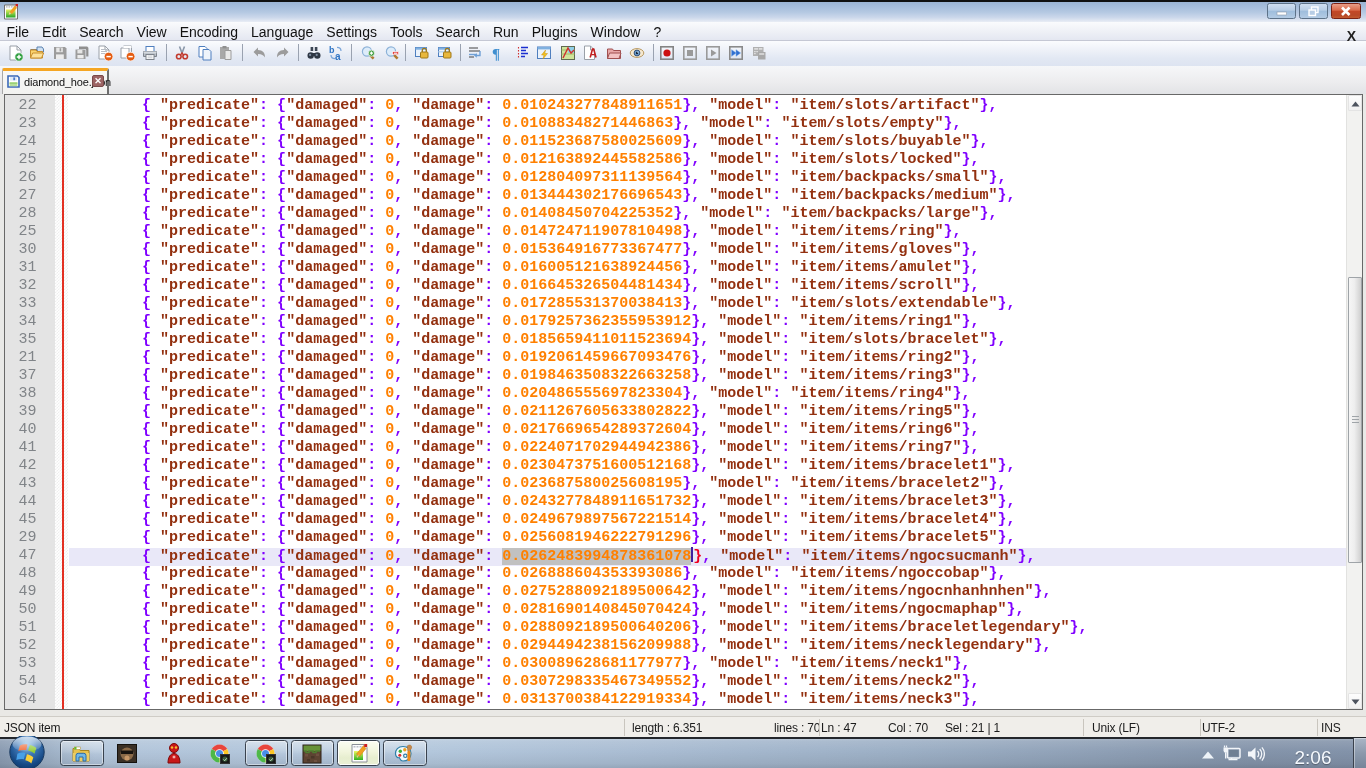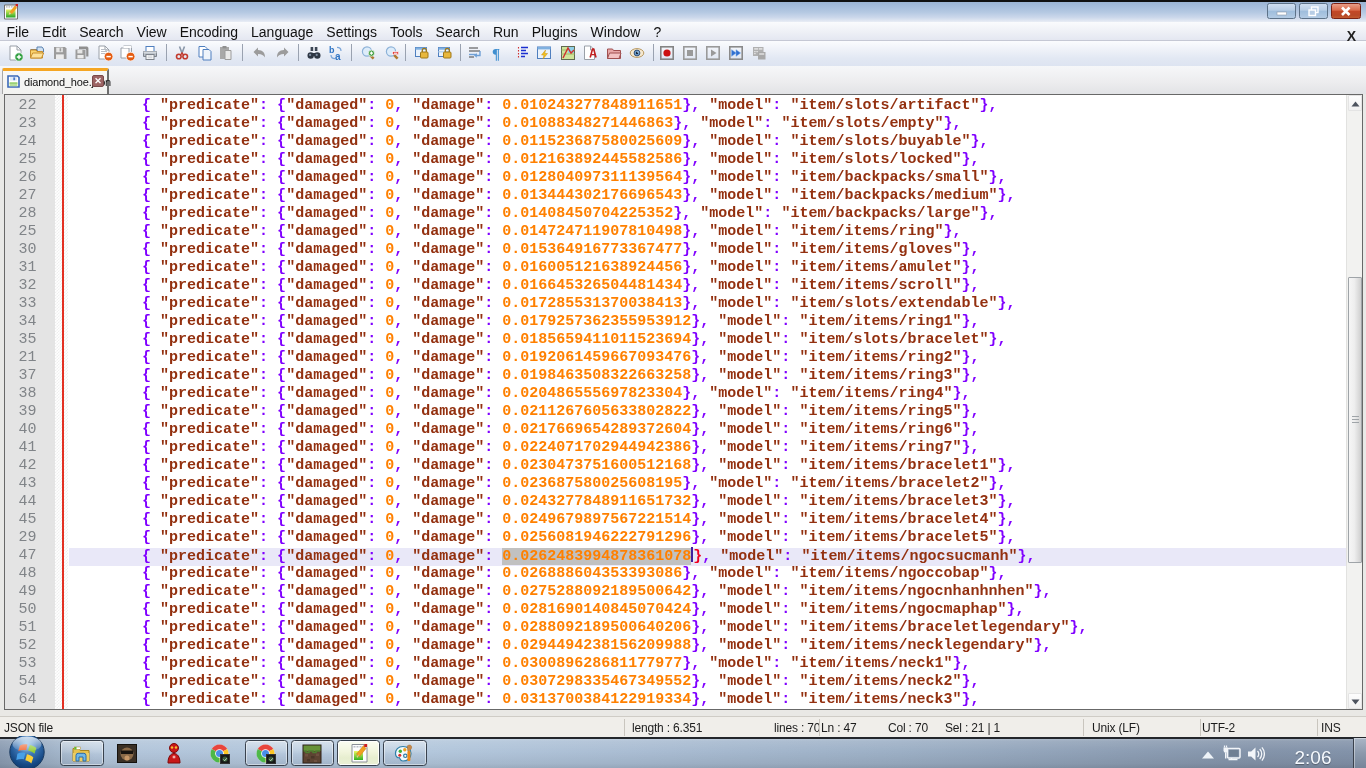--- a/index.html
+++ b/index.html
@@ -357,21 +357,21 @@
           <path d="M4.5 5.5 L0.5 0.5 H8.5 z" fill="#4d535e"></path>
         </svg>
       </div>
 </div>
 </div>
 
 <div class="abs" style="left:0;top:94px;width:3.5px;height:616px;background:#e9e9e7"></div>
 <div class="abs" style="left:1362.5px;top:94px;width:3.5px;height:616px;background:#e9e9e7"></div>
 <div id="gapstrip"></div>
 <div id="statusbar">
-<div class="t" style="left:4px">JSON file</div>
+<div class="t" style="left:4px">JSON item</div>
 <div class="sep" style="left:624px"></div>
 <div class="t" style="left:632px">length : 6.351</div>
 <div class="t" style="left:774px">lines : 70</div>
 <div class="sep" style="left:819px"></div>
 <div class="t" style="left:821px">Ln : 47</div>
 <div class="t" style="left:888px">Col : 70</div>
 <div class="t" style="left:945px">Sel : 21 | 1</div>
 <div class="sep" style="left:1083px"></div>
 <div class="t" style="left:1092px">Unix (LF)</div>
 <div class="sep" style="left:1200px"></div>

